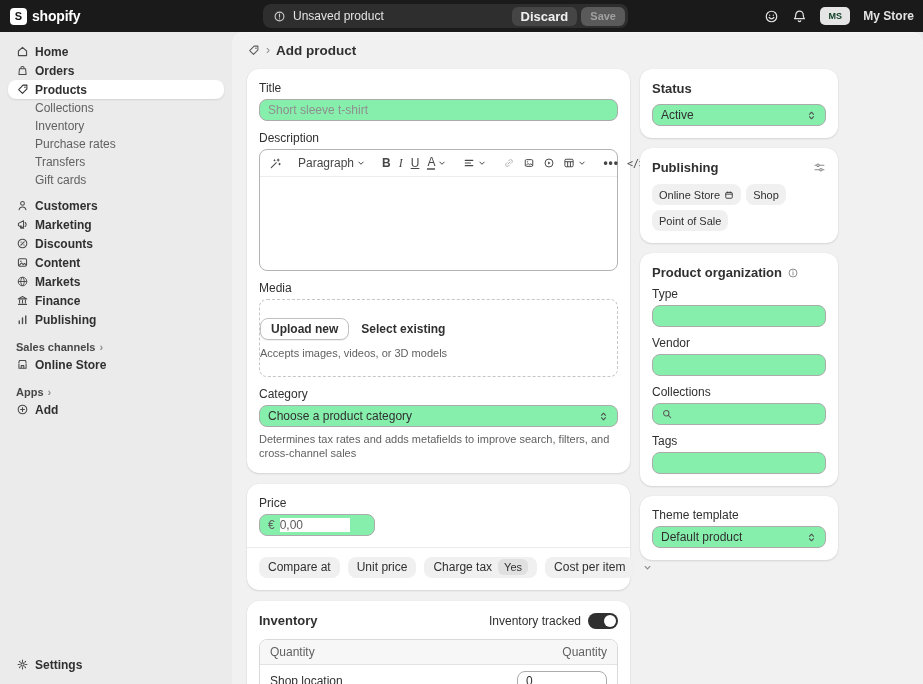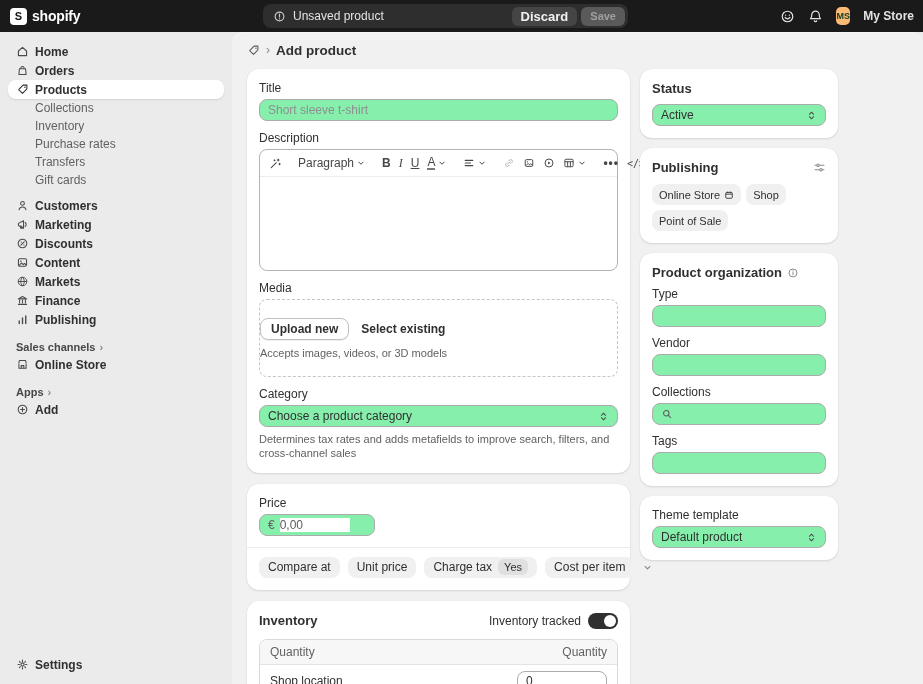--- a/index.html
+++ b/index.html
@@ -19,21 +19,21 @@
                 font-size:11px; font-weight:bold; color:#161616; }
   .logo-word { font-size:14px; font-weight:bold; color:#fff; letter-spacing:-0.2px; }
   .savebar { position:absolute; left:263px; top:4px; width:365px; height:24px; background:#2e2e2e; border-radius:8px;
              display:flex; align-items:center; gap:7px; padding:0 3px 0 10px; font-size:12px; color:#e3e3e3; }
   .savebar-actions { margin-left:auto; display:flex; gap:4px; }
   .btn-discard { border:none; background:#454545; color:#f1f1f1; font-size:13px; font-weight:600;
                  height:19px; padding:0 9px; border-radius:6px; cursor:pointer; font-family:inherit; }
   .btn-save { border:none; background:#5a5a5a; color:#a0a0a0; font-size:11px; font-weight:600;
               height:19px; padding:0 9px; border-radius:6px; font-family:inherit; }
   .topbar-right { position:absolute; right:9px; top:0; height:32px; display:flex; align-items:center; gap:13px; }
-  .avatar { width:14px; height:18px; border-radius:5px; background:#fdba74; color:#0b3d22; font-size:9px; font-weight:bold;
+  .avatar { width:30px; height:18px; border-radius:5px; background:#e5e5e5; color:#0b3d22; font-size:9px; font-weight:bold;
             display:flex; align-items:center; justify-content:center; }
   .store-name { font-size:12px; font-weight:600; color:#e3e3e3; }
 
   
   .frame { display:flex; height:652px; }
 
   
   .sidebar { width:232px; flex:0 0 232px; padding:10px 8px 10px 8px; display:flex; flex-direction:column; font-size:12px; }
   .side-item { display:flex; align-items:center; gap:6px; height:19px; padding:0 8px; border-radius:8px;
                color:#303030; font-weight:600; cursor:pointer; }

